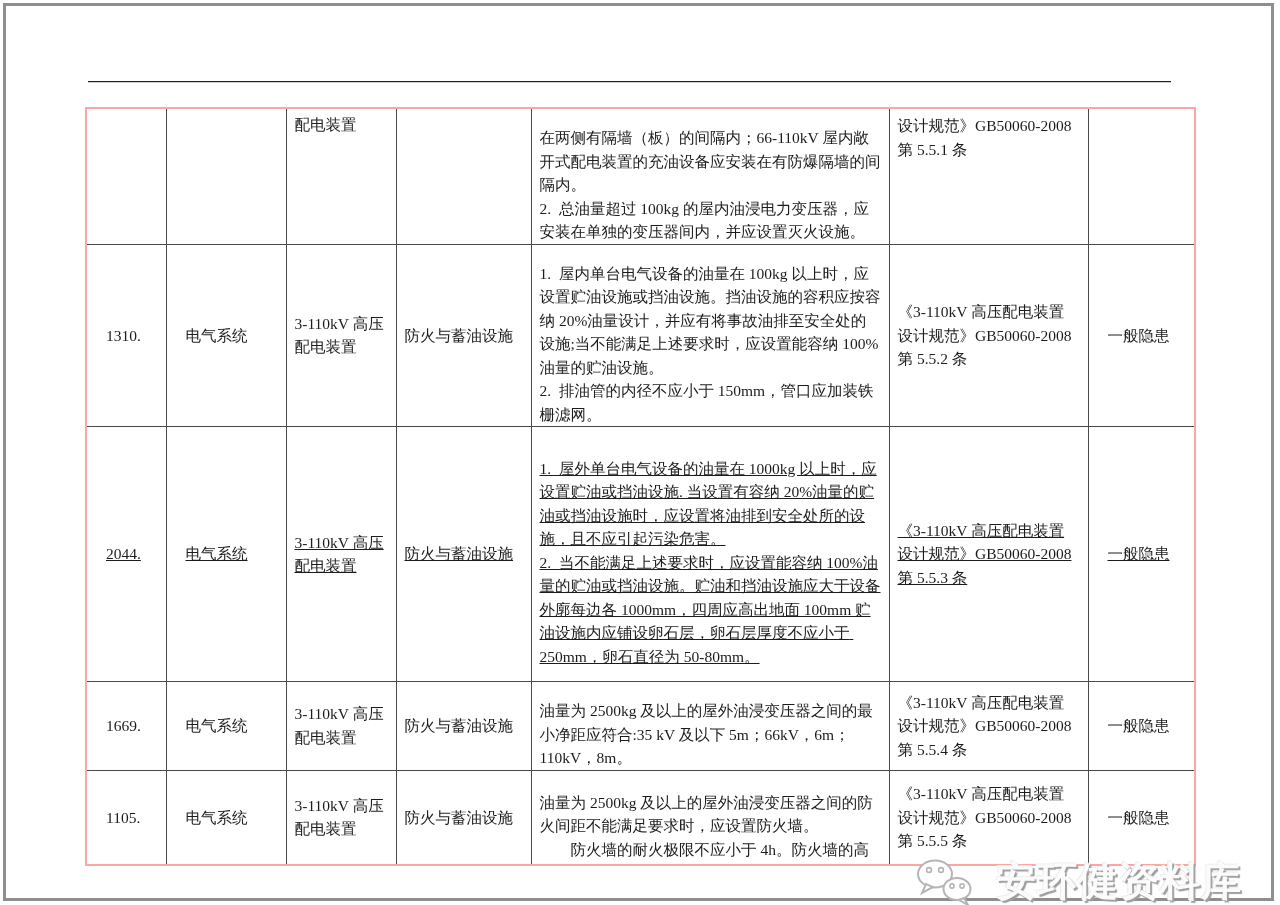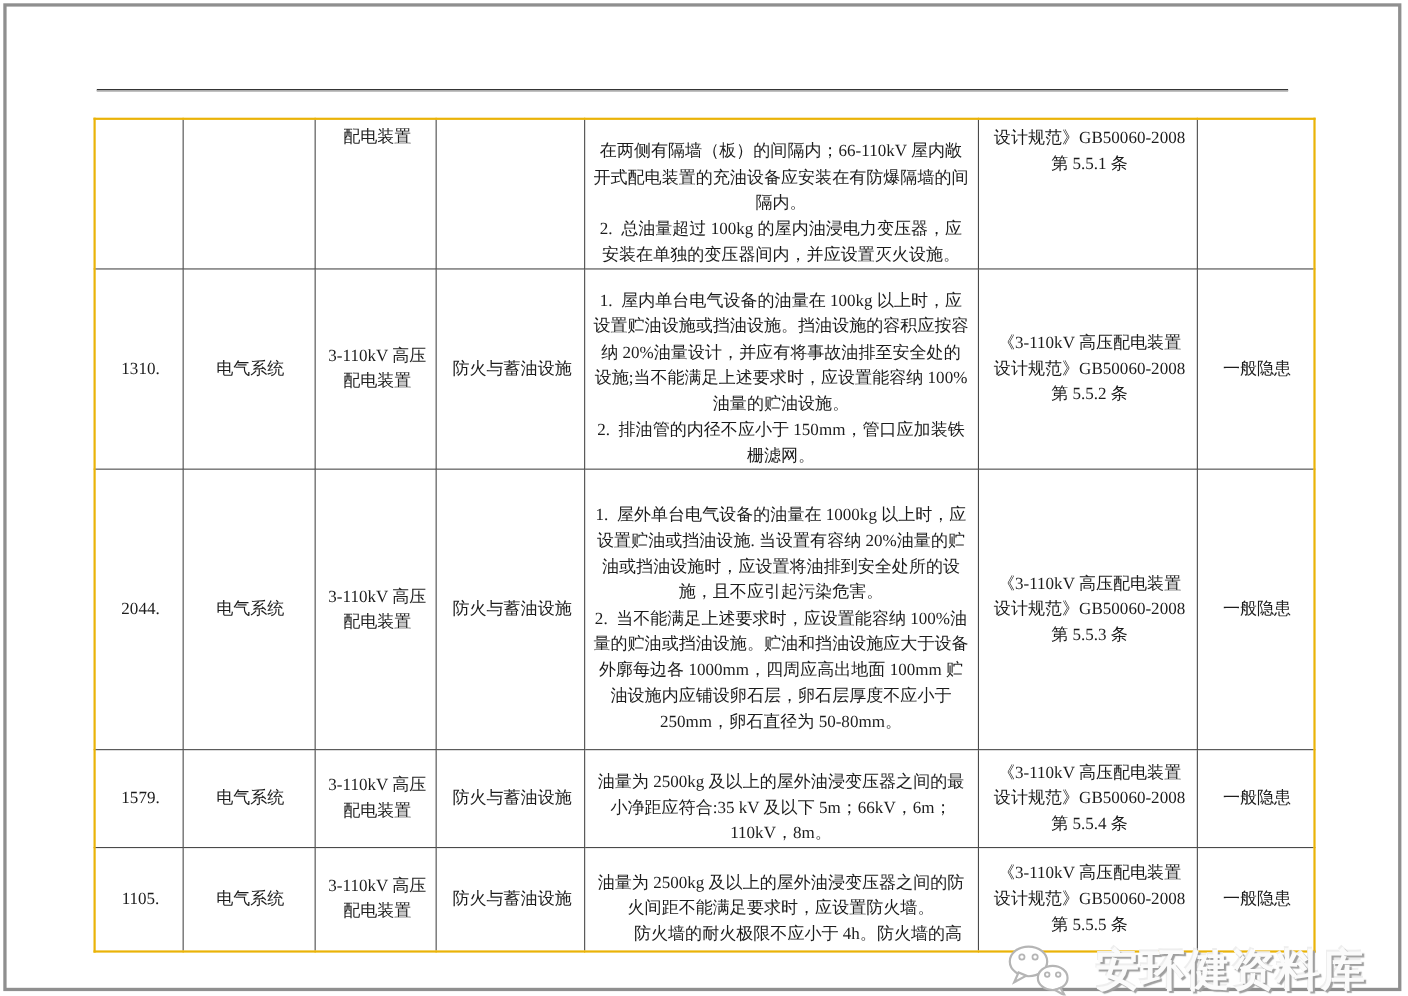--- a/index.html
+++ b/index.html
@@ -23,37 +23,37 @@
     width: 1109px; table-layout: fixed;
     border-collapse: collapse;
   }
   table.doc-table td {
     border: 1px solid #4a4a4a;
     font-size: 15.5px;
     line-height: 23.5px;
     vertical-align: middle;
     overflow: hidden;
   }
-  table.doc-table { border: 2px solid #eab308; text-align: center; }
+  table.doc-table { border: 2px solid #fca5a5; }
 
   col.c-no   { width: 80px; }
   col.c-sys  { width: 120px; }
   col.c-cat  { width: 110px; }
   col.c-sub  { width: 135px; }
   col.c-desc { width: 358px; }
   col.c-ref  { width: 199px; }
   col.c-sev  { width: 107px; }
 
   tr.r0 td { height: 123px; }
   tr.r1 td { height: 162px; margin-left: 44px; }
-  tr.r2 td { height: 255px; }
+  tr.r2 td { height: 255px; text-decoration: underline; }
   tr.r3 td { height: 79px; }
   tr.r4 td { height: 95px; }
 
-  td.cell-no, td.cell-sys, td.cell-sev { padding-left: 3px; }
+  td.cell-no, td.cell-sys, td.cell-sev { padding-left: 19px; }
   td.cell-cat, td.cell-sub { padding-left: 8px; padding-right: 4px; }
   td.cell-desc {
     vertical-align: top;
     padding: 17px 8px 0 8px;
     white-space: pre-wrap;
   }
   td.cell-ref {
     padding-left: 8px; padding-right: 4px;
     white-space: pre-wrap;
     line-height: 23px;
@@ -122,21 +122,21 @@
       <td class="cell-cat">3-110kV 高压配电装置</td>
       <td class="cell-sub">防火与蓄油设施</td>
       <td class="cell-desc">1.  屋外单台电气设备的油量在 1000kg 以上时，应设置贮油或挡油设施. 当设置有容纳 20%油量的贮油或挡油设施时，应设置将油排到安全处所的设施，且不应引起污染危害。
 2.  当不能满足上述要求时，应设置能容纳 100%油量的贮油或挡油设施。贮油和挡油设施应大于设备外廓每边各 1000mm，四周应高出地面 100mm 贮油设施内应铺设卵石层，卵石层厚度不应小于 250mm，卵石直径为 50-80mm。</td>
       <td class="cell-ref">《3-110kV 高压配电装置
 设计规范》GB50060-2008
 第 5.5.3 条</td>
       <td class="cell-sev">一般隐患</td>
     </tr>
     <tr class="r3">
-      <td class="cell-no">1579.</td>
+      <td class="cell-no">1669.</td>
       <td class="cell-sys">电气系统</td>
       <td class="cell-cat">3-110kV 高压配电装置</td>
       <td class="cell-sub">防火与蓄油设施</td>
       <td class="cell-desc">油量为 2500kg 及以上的屋外油浸变压器之间的最小净距应符合:35 kV 及以下 5m；66kV，6m；110kV，8m。</td>
       <td class="cell-ref">《3-110kV 高压配电装置
 设计规范》GB50060-2008
 第 5.5.4 条</td>
       <td class="cell-sev">一般隐患</td>
     </tr>
     <tr class="r4">

